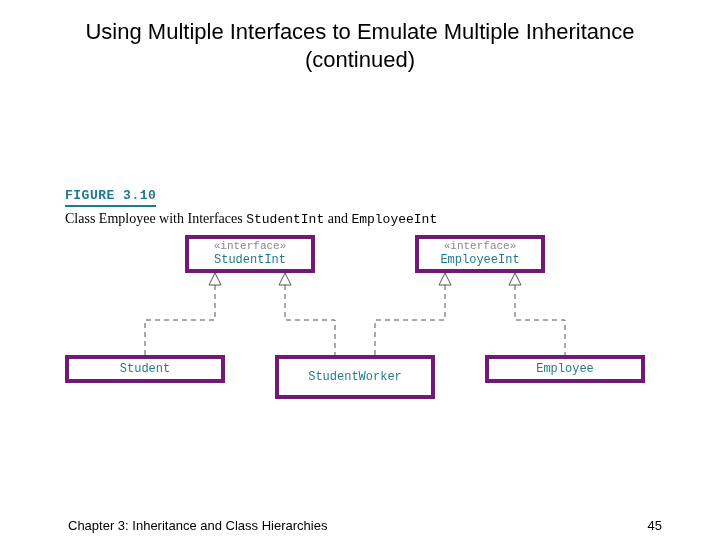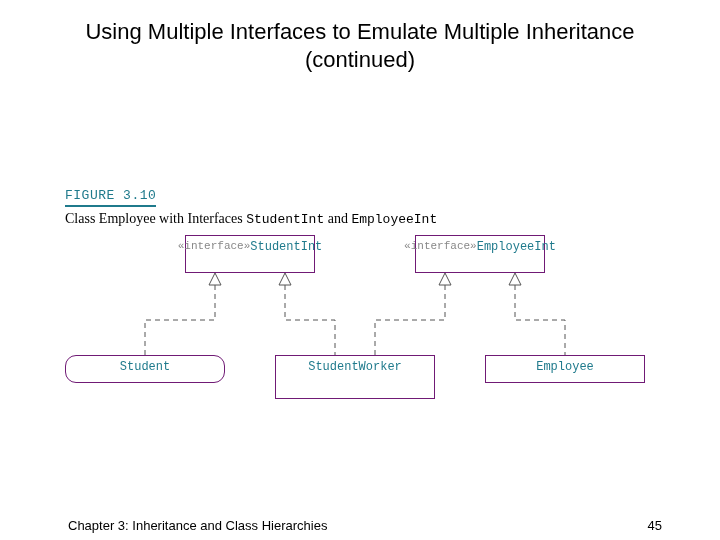--- a/index.html
+++ b/index.html
@@ -21,21 +21,21 @@
   }
   .figure-block {
     position: absolute;
     left: 65px;
     top: 185px;
     width: 590px;
   }
   .fig-label {
     color: #1f7a8c;
     font-family: "Courier New", monospace;
-    font-weight: normal;
+    font-weight: bold;
     font-size: 13px;
     letter-spacing: 0.5px;
     border-bottom: 2px solid #1f7a8c;
     display: inline-block;
     padding-bottom: 2px;
     margin-bottom: 4px;
   }
   .fig-caption {
     font-family: Georgia, serif;
     font-size: 14px;
@@ -47,41 +47,41 @@
   }
 
   .diagram {
     position: relative;
     width: 590px;
     height: 170px;
     margin-top: 8px;
   }
   .box {
     position: absolute;
-    border: 1px solid #701a75;
+    border: 4px solid #701a75;
     background: #fff;
     font-family: "Courier New", monospace;
     font-size: 12px;
     text-align: center;
     display: flex;
-    flex-direction: row;
+    flex-direction: column;
     justify-content: center;
     padding: 4px 6px;
     line-height: 1.25;
   }
   .stereo { color: #888; font-size: 11px; }
   .iname  { color: #1f7a8c; }
   .cname  { color: #1f7a8c; }
 
   
   .b-si { left: 120px; top: 0;  width: 130px; height: 38px; }
   .b-ei { left: 350px; top: 0;  width: 130px; height: 38px; }
 
   
-  .b-s  { left: 0;    top: 120px; width: 160px; height: 28px; border-radius: 11px; }
+  .b-s  { left: 0;    top: 120px; width: 160px; height: 28px; }
   .b-sw { left: 210px; top: 120px; width: 160px; height: 44px; }
   .b-e  { left: 420px; top: 120px; width: 160px; height: 28px; }
 
   svg.conn {
     position: absolute;
     left: 0; top: 0;
     width: 590px; height: 170px;
     pointer-events: none;
   }
 

